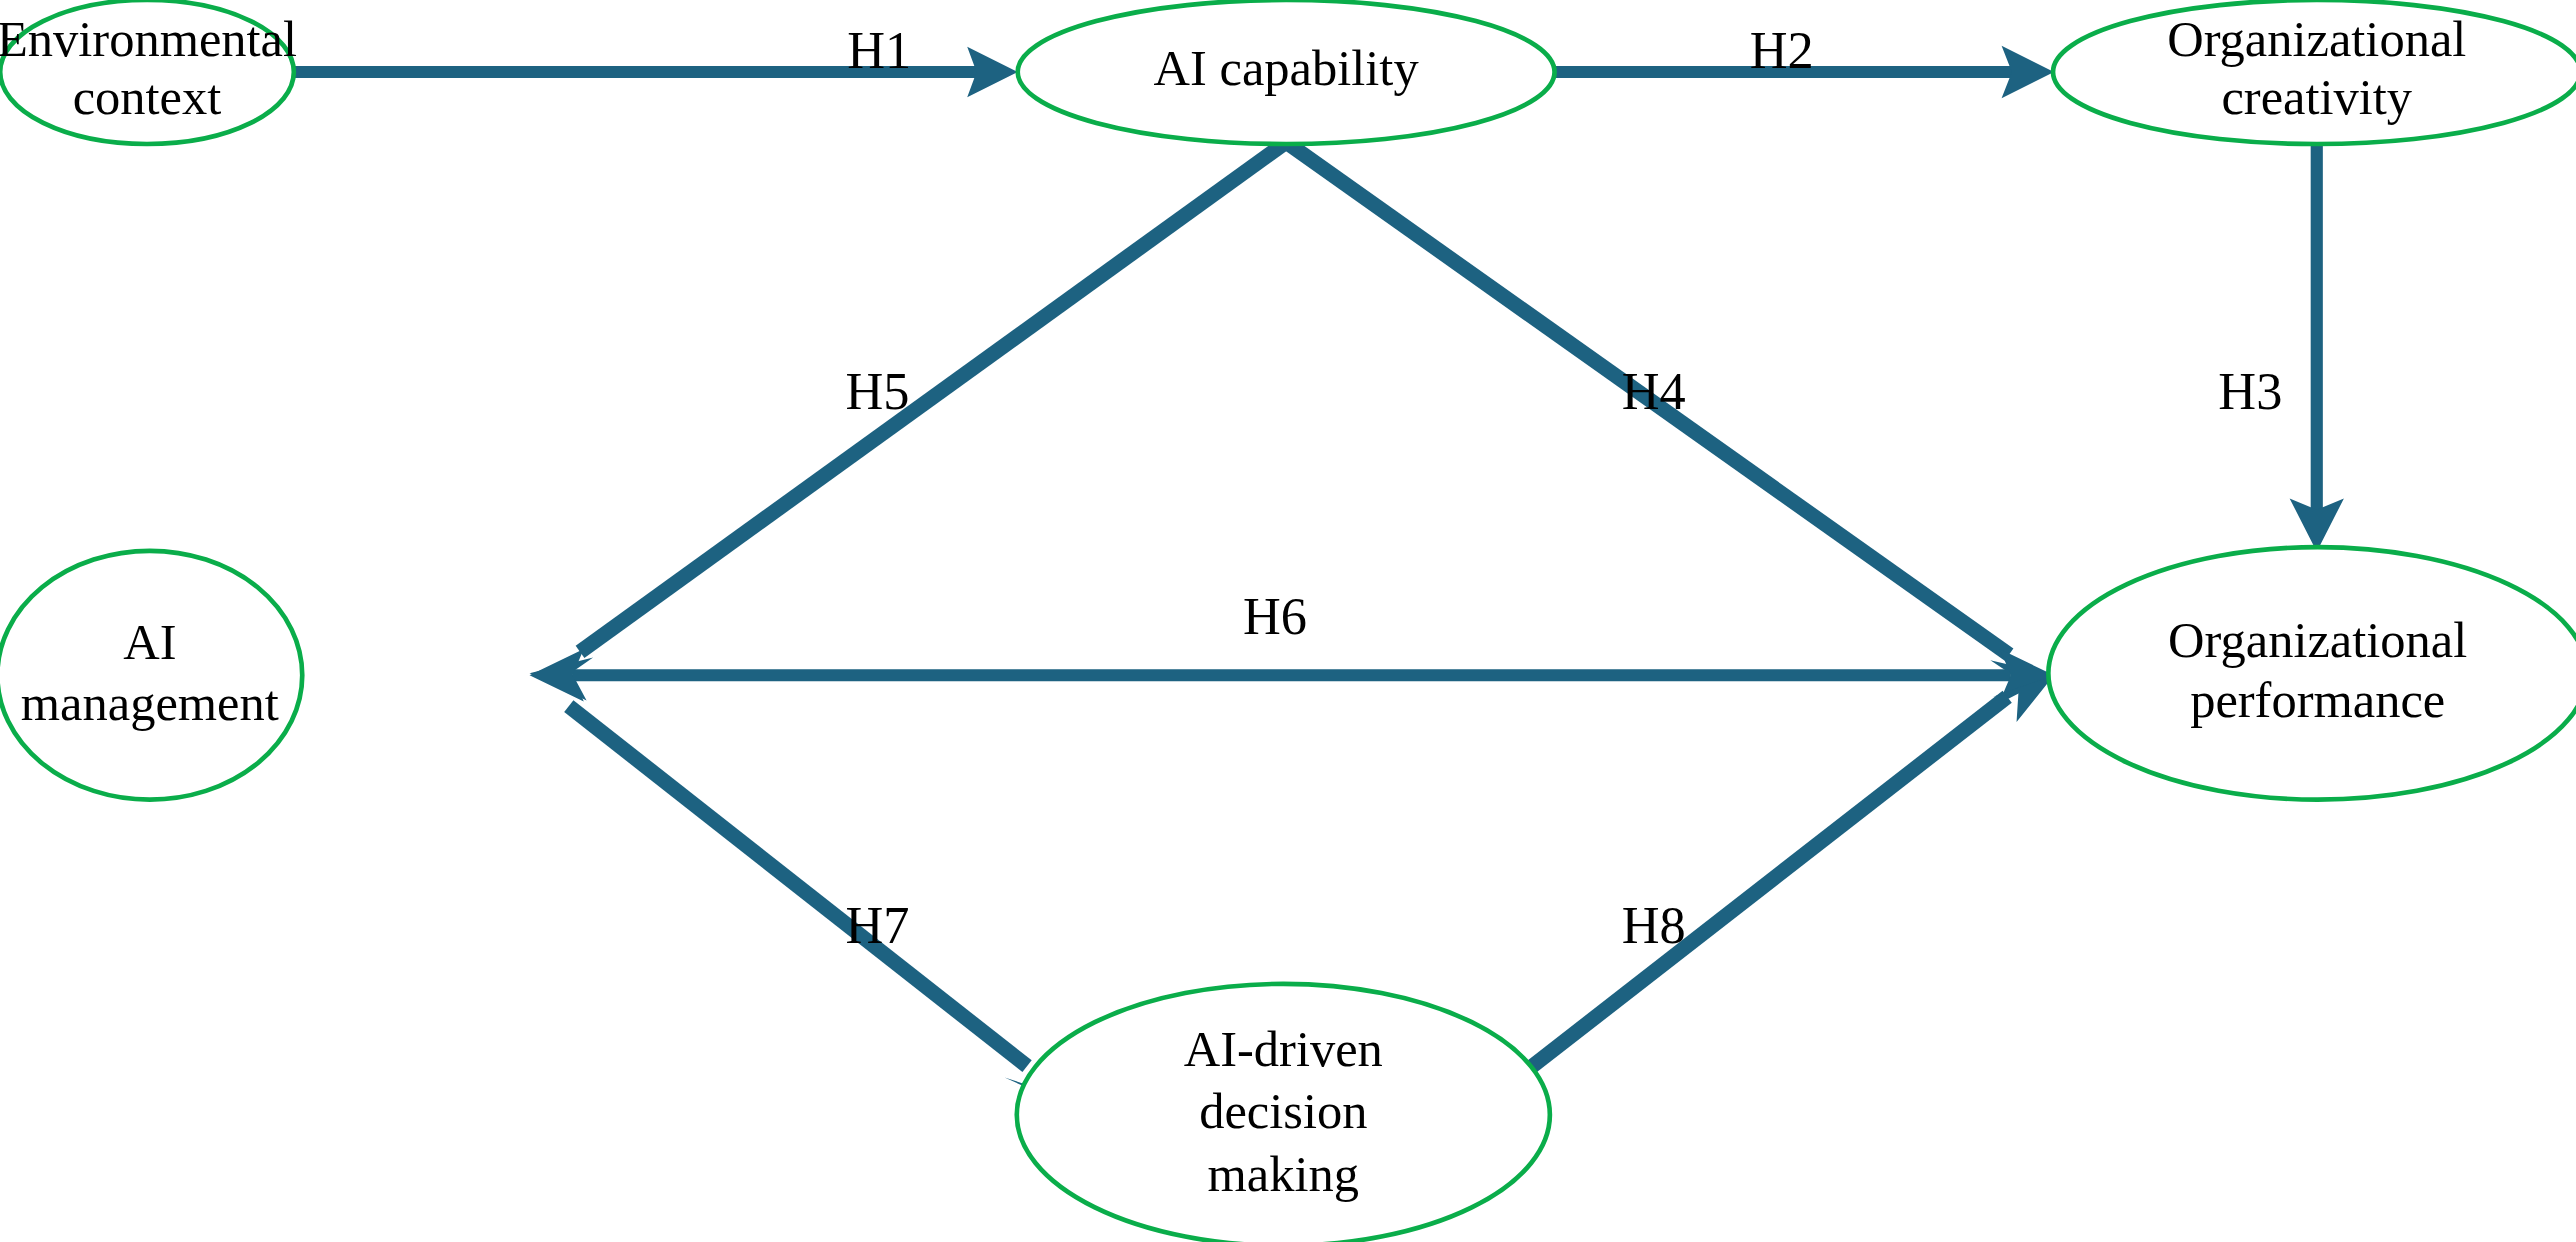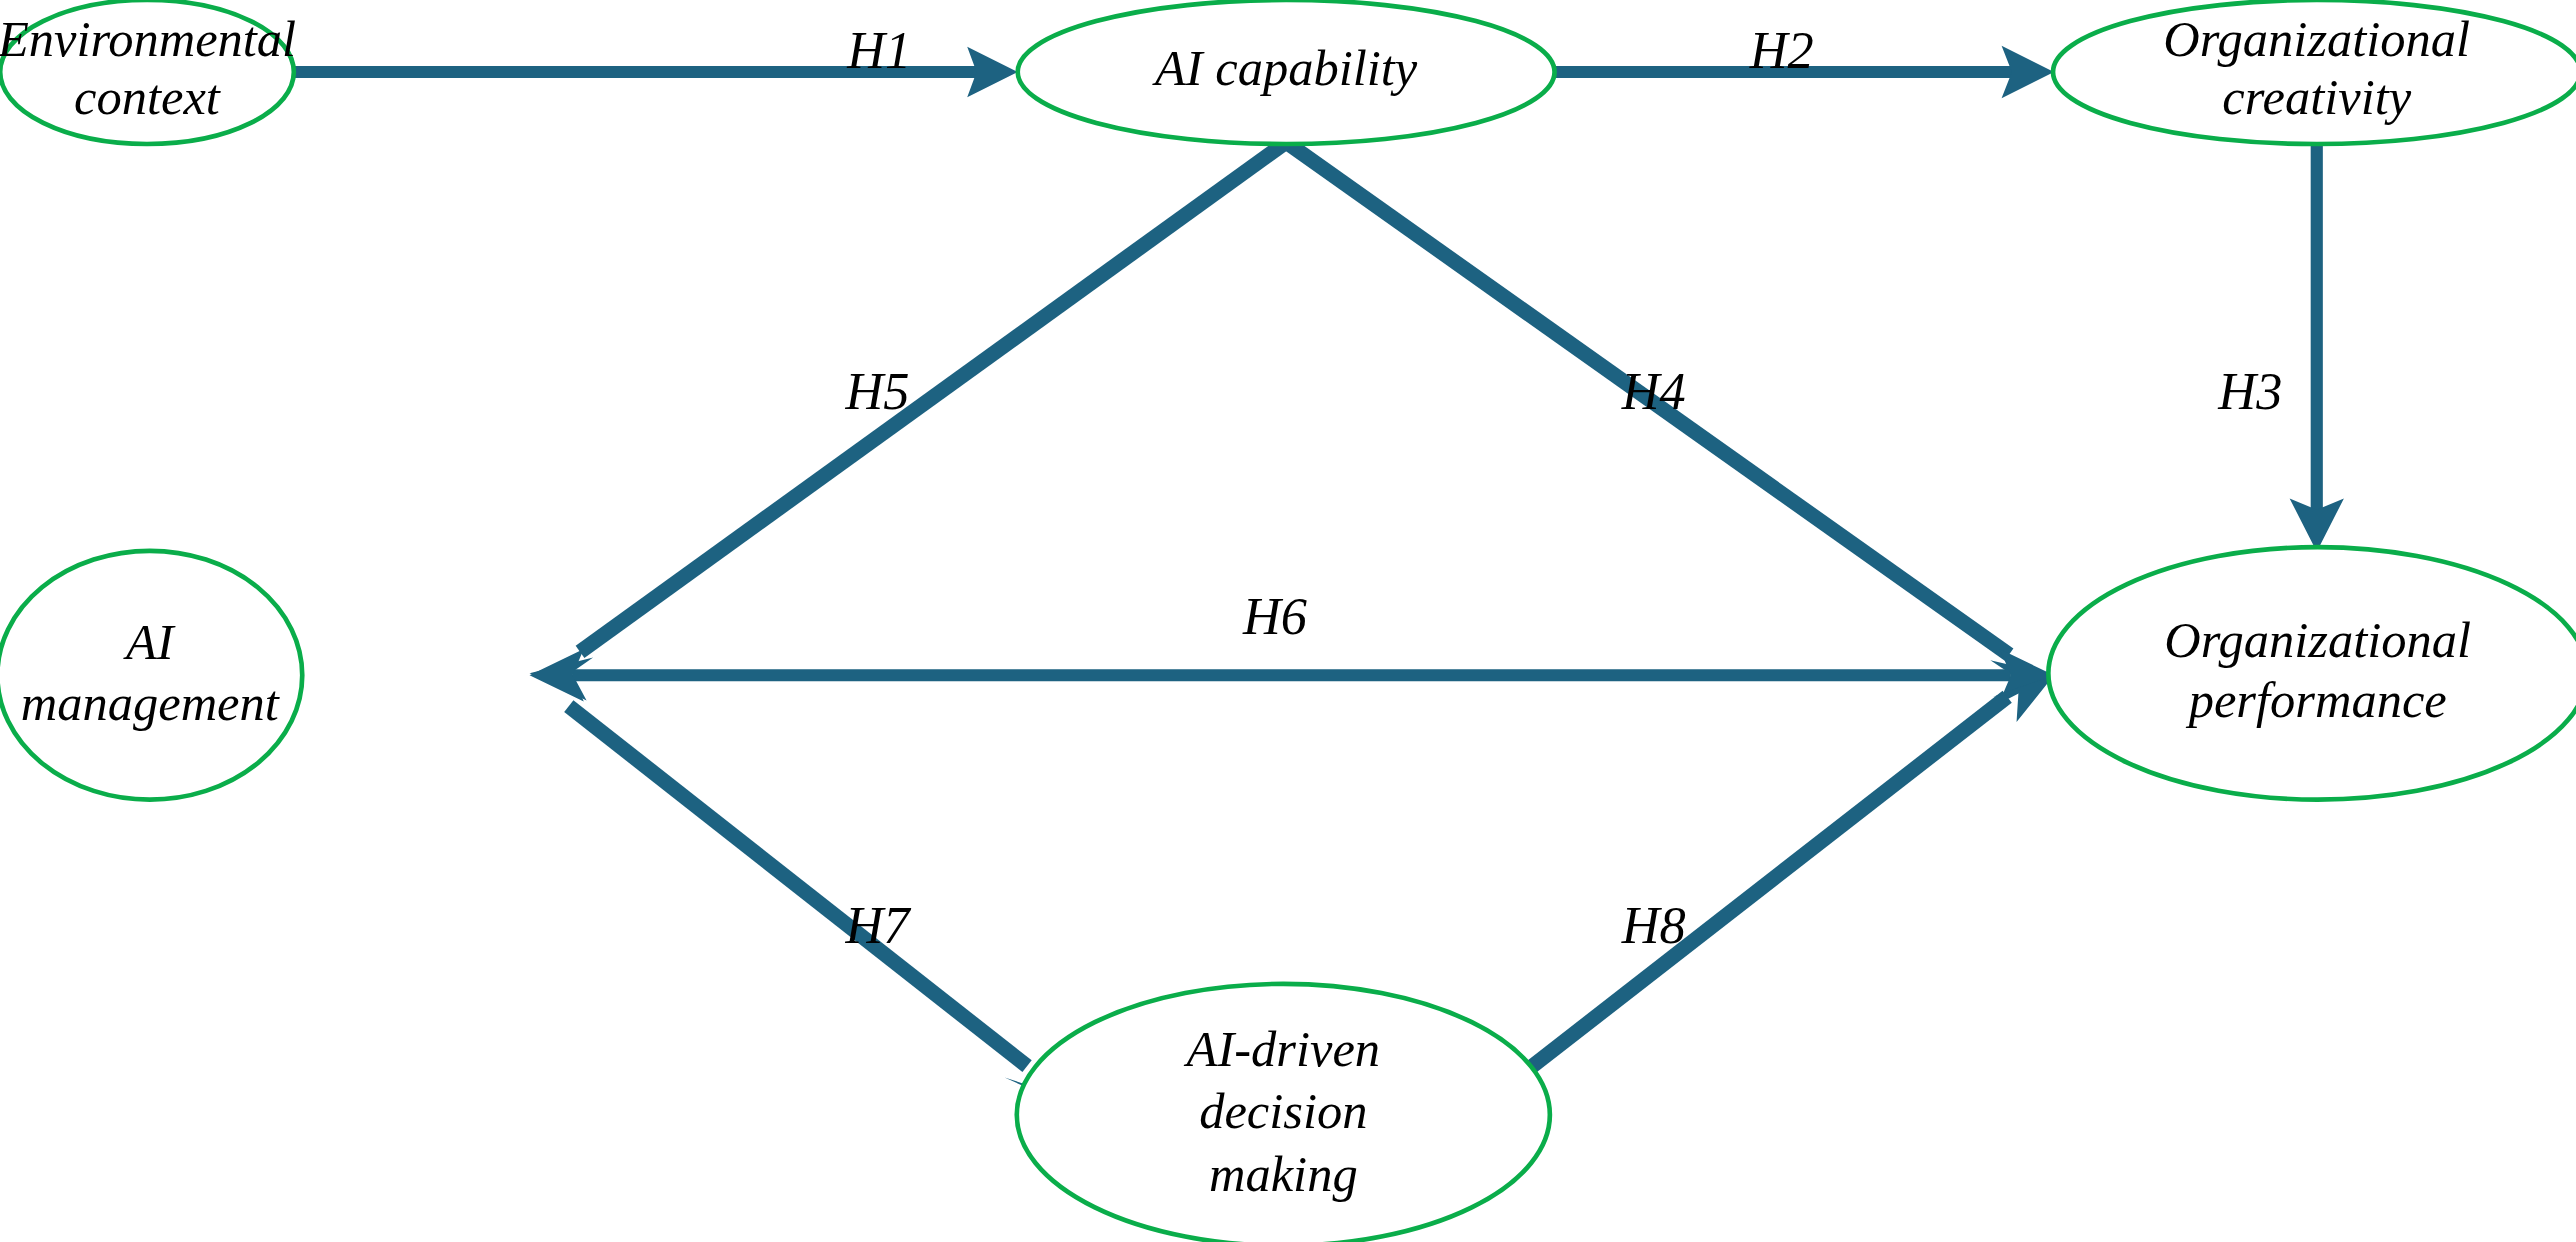--- a/index.html
+++ b/index.html
@@ -9,21 +9,20 @@
   }
   body {
     font-family: "Liberation Serif", "DejaVu Serif", serif;
   }
   #diagram-root {
     position: relative;
     width: 2576px;
     height: 1242px;
     background: #ffffff;
     overflow: hidden;
-    font-style: italic;
   }
   #diagram-svg {
     position: absolute;
     top: 0;
     left: 0;
     width: 2576px;
     height: 1242px;
     display: block;
   }
   .node-ellipse {

